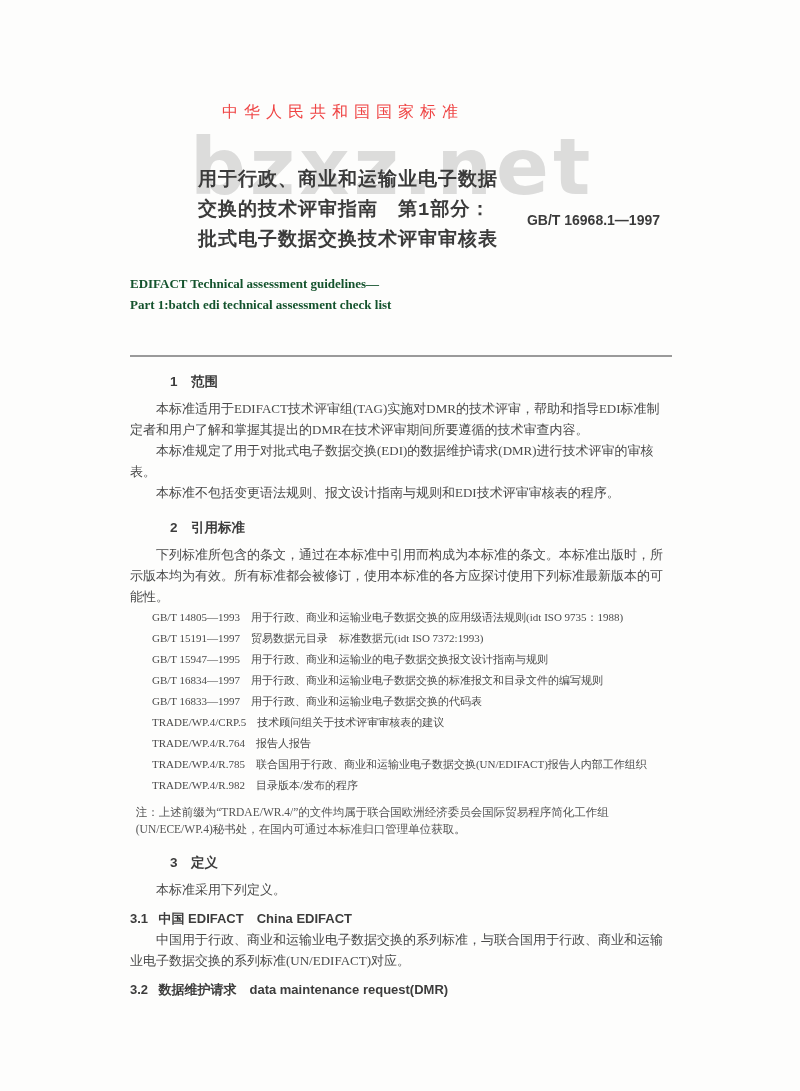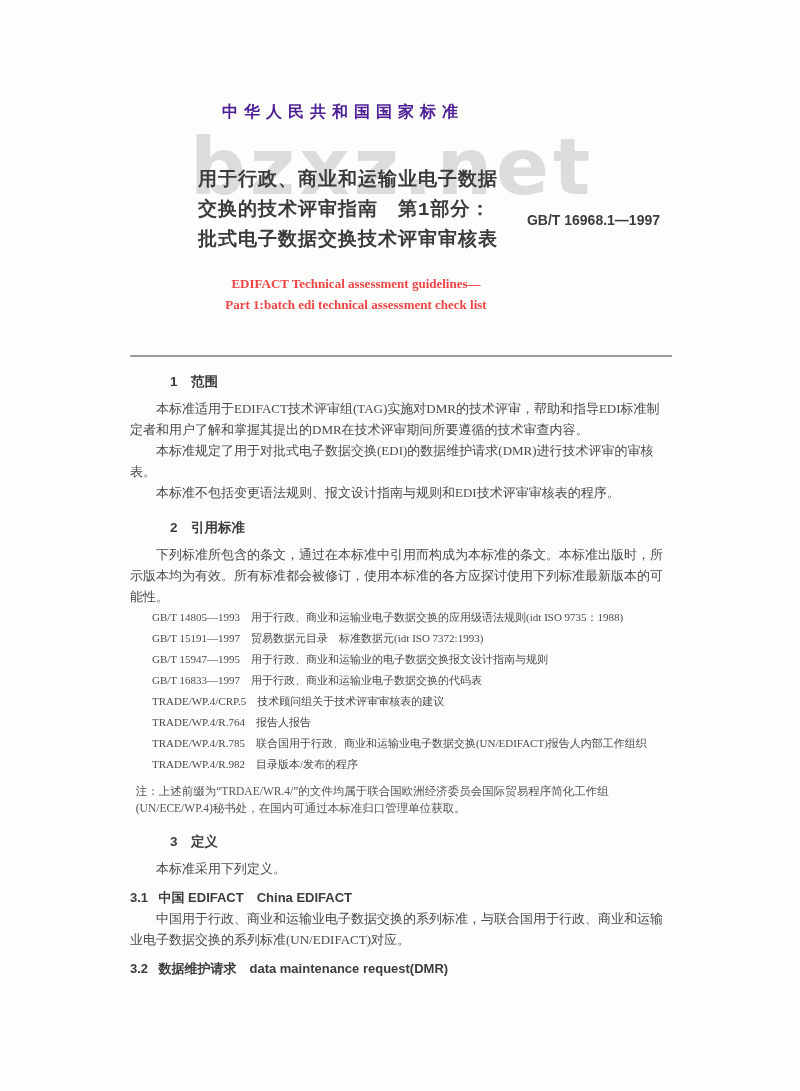--- a/index.html
+++ b/index.html
@@ -12,24 +12,24 @@
     overflow:hidden;
     color:#3f3f3f;
   }
   .content {
     position:absolute;
     left:130px; right:128px; top:0;
   }
   .doc-header {
     padding-top:102px;
     font-family:"Liberation Sans","DejaVu Sans",sans-serif;
-    font-weight:bold;
+    font-weight:normal;
     font-size:16px;
     letter-spacing:6px;
-    color:#4c1d95;
+    color:#ef4444;
     padding-left:92px;
   }
   .watermark {
     position:absolute;
     left:190px; top:122px;
     font-family:"DejaVu Sans","Liberation Sans",sans-serif;
     font-weight:bold;
     font-size:78px;
     letter-spacing:4px;
     color:rgba(170,170,170,0.40);
@@ -55,25 +55,25 @@
     z-index:2;
     font-family:"Liberation Sans","DejaVu Sans",sans-serif;
     font-weight:bold;
     font-size:14px;
     color:#3b3b3b;
   }
   .english-title {
     position:relative;
     z-index:2;
     margin-top:18px;
-    text-align:center;
+    text-align:left;
     font-weight:bold;
     font-size:13px;
     line-height:21px;
-    color:#ef4444;
+    color:#14532d;
     padding-right:90px;
   }
   .rule {
     margin-top:40px;
     height:2px;
     background:#9a9a9a;
     border:none;
   }
   .section-heading {
     margin-top:16px;
@@ -164,20 +164,23 @@
     <div class="ref-item">
       <span class="ref-code">GB/T 14805—1993</span><span class="ref-text">用于行政、商业和运输业电子数据交换的应用级语法规则(idt ISO 9735：1988)</span>
     </div>
     <div class="ref-item">
       <span class="ref-code">GB/T 15191—1997</span><span class="ref-text">贸易数据元目录　标准数据元(idt ISO 7372:1993)</span>
     </div>
     <div class="ref-item">
       <span class="ref-code">GB/T 15947—1995</span><span class="ref-text">用于行政、商业和运输业的电子数据交换报文设计指南与规则</span>
     </div>
     <div class="ref-item">
+      <span class="ref-code">GB/T 16834—1997</span><span class="ref-text">用于行政、商业和运输业电子数据交换的标准报文和目录文件的编写规则</span>
+    </div>
+    <div class="ref-item">
       <span class="ref-code">GB/T 16833—1997</span><span class="ref-text">用于行政、商业和运输业电子数据交换的代码表</span>
     </div>
     <div class="ref-item">
       <span class="ref-code">TRADE/WP.4/CRP.5</span><span class="ref-text">技术顾问组关于技术评审审核表的建议</span>
     </div>
     <div class="ref-item">
       <span class="ref-code">TRADE/WP.4/R.764</span><span class="ref-text">报告人报告</span>
     </div>
     <div class="ref-item">
       <span class="ref-code">TRADE/WP.4/R.785</span><span class="ref-text">联合国用于行政、商业和运输业电子数据交换(UN/EDIFACT)报告人内部工作组织</span>

